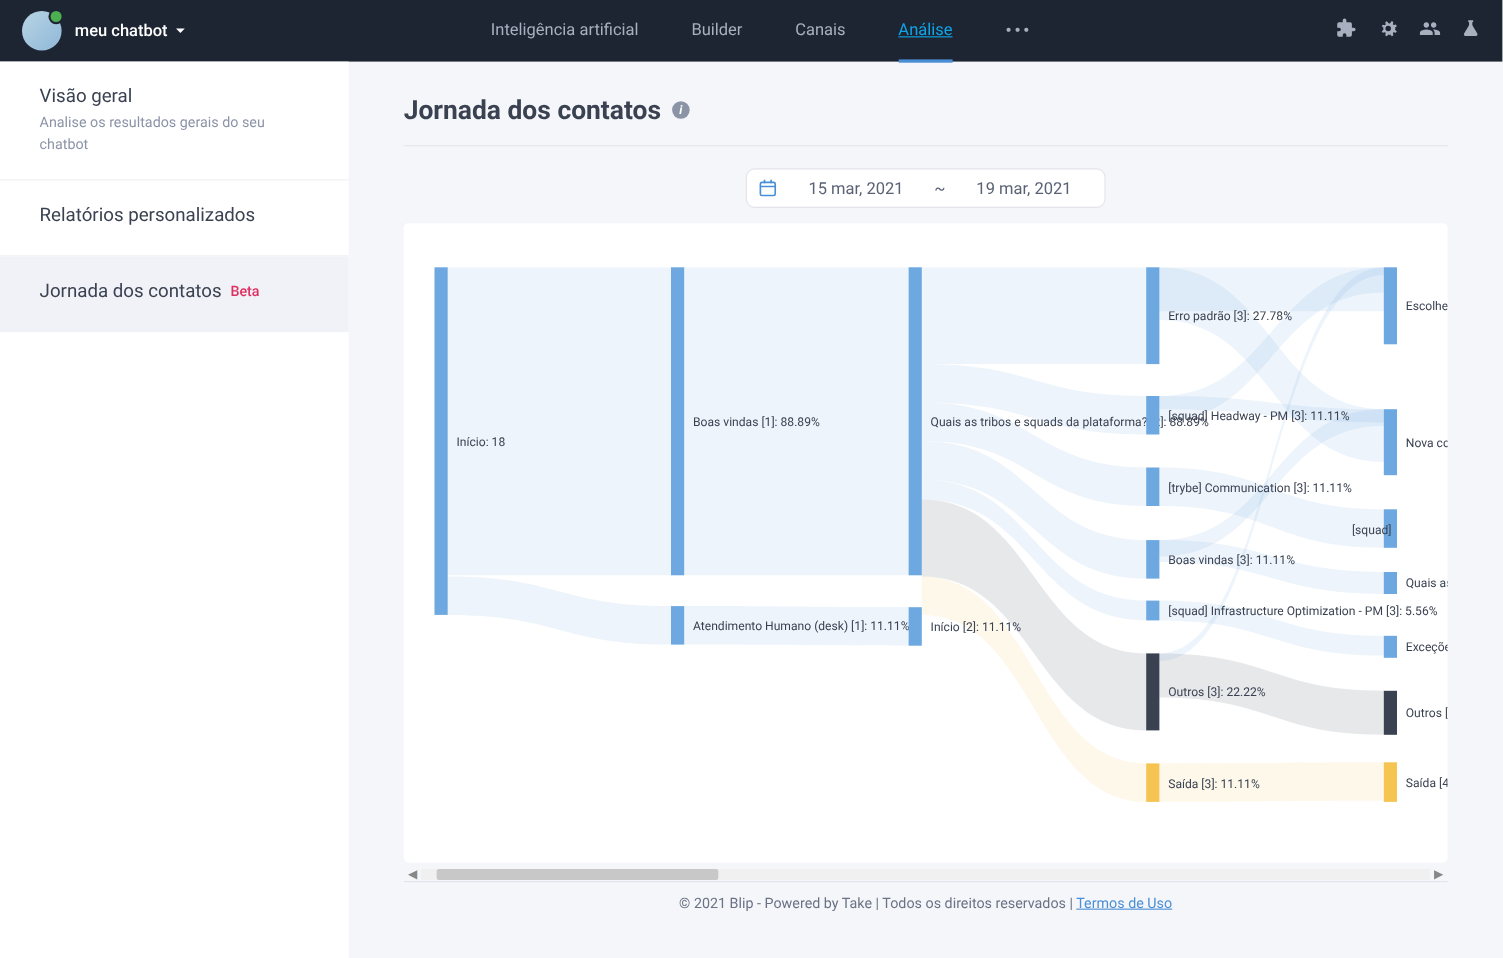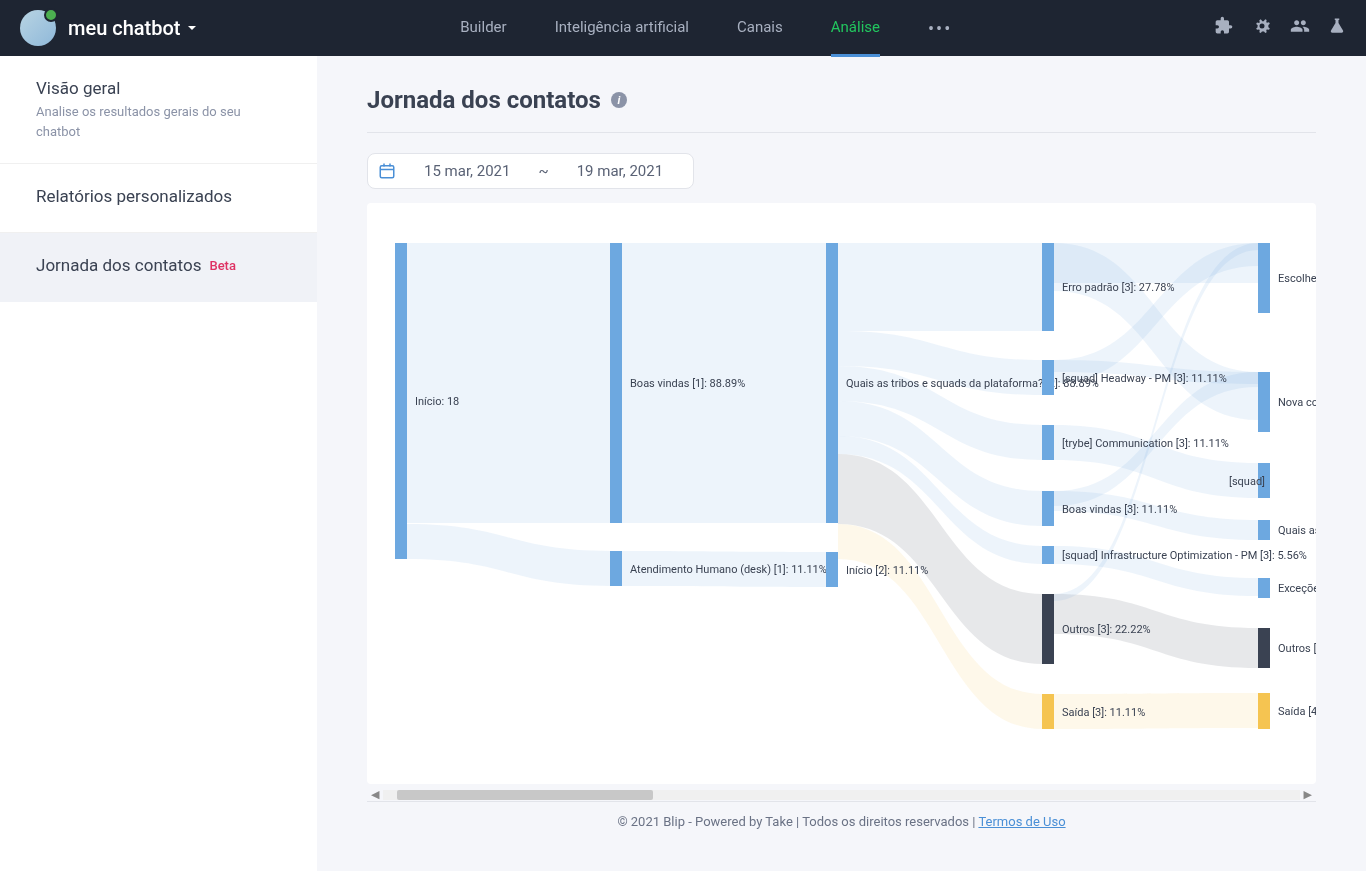--- a/index.html
+++ b/index.html
@@ -2,44 +2,44 @@
 <html><head>
   <meta charset="utf-8">
   <style>
     * { margin: 0; padding: 0; box-sizing: border-box; }
     body { font-family: -apple-system, BlinkMacSystemFont, 'Segoe UI', Roboto, sans-serif; background: #f5f6fa; width: 1366px; height: 871px; overflow: hidden; }
     
     .header { height: 56px; background: #1e2532; display: flex; align-items: center; padding: 0 20px; justify-content: space-between; }
     .header-left { display: flex; align-items: center; gap: 12px; }
     .avatar { width: 36px; height: 36px; border-radius: 50%; background: linear-gradient(135deg, #b8d4e3, #8fb8d9); position: relative; }
     .avatar::after { content: ''; position: absolute; width: 10px; height: 10px; background: #4caf50; border-radius: 50%; top: -2px; right: -2px; border: 2px solid #1e2532; }
-    .bot-name { color: #fff; font-size: 20px; font-weight: 500; display: flex; align-items: center; gap: 6px; cursor: pointer; }
+    .bot-name { color: #fff; font-size: 15px; font-weight: 500; display: flex; align-items: center; gap: 6px; cursor: pointer; }
     .nav { display: flex; gap: 8px; }
     .nav-item { color: #a8b0c0; padding: 18px 20px; font-size: 15px; cursor: pointer; position: relative; }
-    .nav-item.active { color: #22c55e; }
+    .nav-item.active { color: #0ea5e9; text-decoration: underline; }
     .nav-item.active::after { content: ''; position: absolute; bottom: 0; left: 20px; right: 20px; height: 3px; background: #4a8fd6; }
     .nav-more { color: #a8b0c0; padding: 18px 20px; cursor: pointer; font-size: 18px; letter-spacing: 2px; }
     .header-right { display: flex; gap: 18px; align-items: center; }
     .header-icon { color: #a8b0c0; cursor: pointer; }
     
     .layout { display: flex; height: calc(871px - 56px); }
     .sidebar { width: 317px; background: #fff; }
     .sidebar-item { padding: 22px 36px; cursor: pointer; border-bottom: 1px solid transparent; }
     .sidebar-item.active { background: #f0f2f7; }
     .sidebar-item:not(.active) { border-bottom: 1px solid #f0f0f0; }
     .sidebar-title { font-size: 17px; color: #3a4252; display: flex; align-items: center; gap: 8px; margin-bottom: 4px; }
     .sidebar-desc { font-size: 13px; color: #8b93a7; line-height: 1.5; }
     .beta-badge { color: #de3163; font-size: 13px; font-weight: 500; }
     
     .main { flex: 1; padding: 30px 50px; overflow: hidden; display: flex; flex-direction: column; }
     .page-title { font-size: 24px; color: #3a4252; display: flex; align-items: center; gap: 10px; margin-bottom: 18px; }
     .info-icon { width: 16px; height: 16px; background: #8b93a7; border-radius: 50%; color: #fff; font-size: 11px; display: inline-flex; align-items: center; justify-content: center; font-style: italic; font-weight: bold; }
     .divider { border: none; border-top: 1px solid #e2e4ea; margin-bottom: 20px; }
     
-    .date-row { display: flex; justify-content: flex-start; margin-bottom: 14px; }
+    .date-row { display: flex; justify-content: center; margin-bottom: 14px; }
     .date-picker { display: flex; align-items: center; background: #fff; border: 1px solid #e2e4ea; border-radius: 8px; padding: 8px 30px 8px 10px; gap: 28px; font-size: 15px; color: #5a6275; }
     .date-icon { width: 18px; height: 18px; color: #4a8fd6; }
     
     .chart-card { background: #fff; border-radius: 4px; padding: 40px 10px 10px; height: 582px; position: relative; overflow: hidden; }
     .sankey { position: relative; width: 100%; height: 520px; }
     
     .sankey svg { position: absolute; top: 0; left: 0; width: 100%; height: 100%; }
     .node-bar { position: absolute; width: 12px; border-radius: 0; }
     .node-blue { background: #6da8e0; }
     .node-dark { background: #3a4252; }
@@ -61,22 +61,22 @@
   <div class="header-left">
     <div class="avatar"></div>
     <div class="bot-name">
       <span>meu chatbot</span>
       <svg width="12" height="12" viewBox="0 0 12 12" fill="currentColor">
           <path d="M2 4l4 4 4-4"></path>
         </svg>
     </div>
   </div>
   <div class="nav">
+    <div class="nav-item">Inteligência artificial</div>
     <div class="nav-item">Builder</div>
-    <div class="nav-item">Inteligência artificial</div>
     <div class="nav-item">Canais</div>
     <div class="nav-item active">Análise</div>
     <div class="nav-more">•••</div>
   </div>
   <div class="header-right">
     <span class="header-icon"><svg width="20" height="20" viewBox="0 0 24 24" fill="currentColor">
           <path d="M20 11h-2V7a2 2 0 00-2-2h-4V3a2 2 0 10-4 0v2H4a2 2 0 00-2 2v4h2a2 2 0 110 4H2v4a2 2 0 002 2h4v-2a2 2 0 114 0v2h4a2 2 0 002-2v-4h2a2 2 0 100-4z"></path>
         </svg></span>
     <span class="header-icon"><svg width="20" height="20" viewBox="0 0 24 24" fill="currentColor">
           <path d="M19.4 13l.6-1-.6-1 2-1.7-1-1.7-2.5.5-.8-.8.5-2.5-1.7-1L14.2 6l-1 .6-1-.6L10.5 4l-1.7 1 .5 2.5-.8.8L6 7.8l-1 1.7L7 11.2l-.6 1 .6 1-2 1.7 1 1.7 2.5-.5.8.8-.5 2.5 1.7 1 1.7-2 1 .6 1-.6 1.7 2 1.7-1-.5-2.5.8-.8 2.5.5 1-1.7-2-1.7zM12 15a3 3 0 110-6 3 3 0 010 6z"></path>

